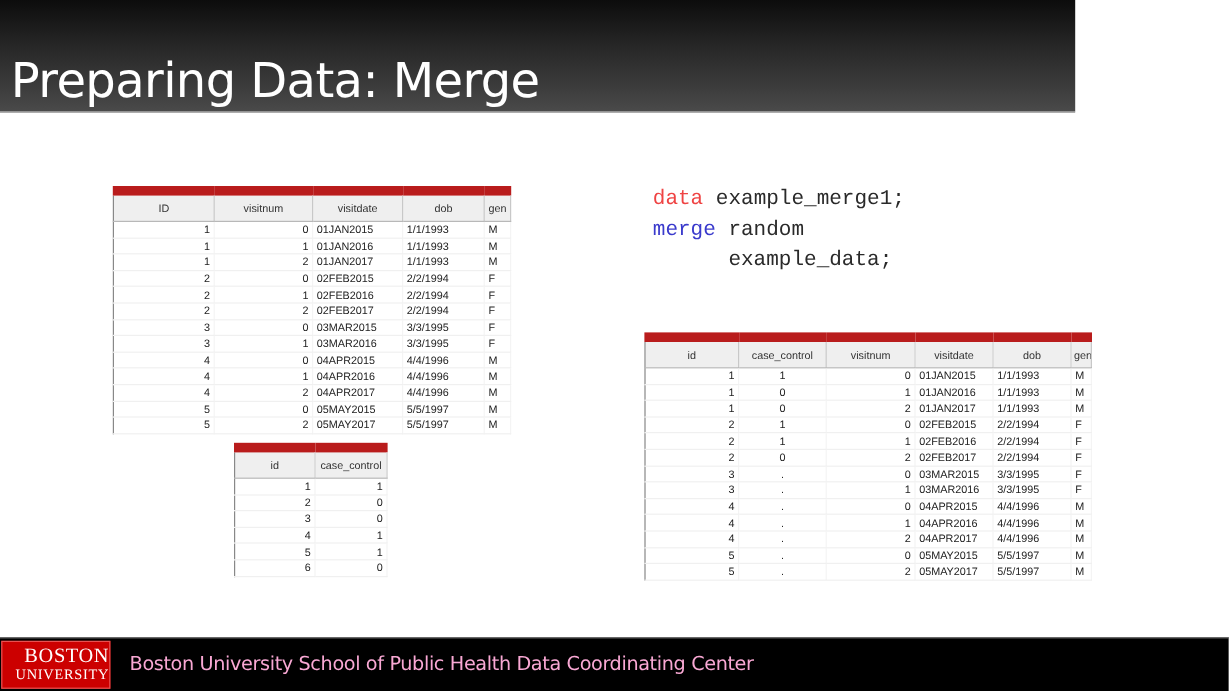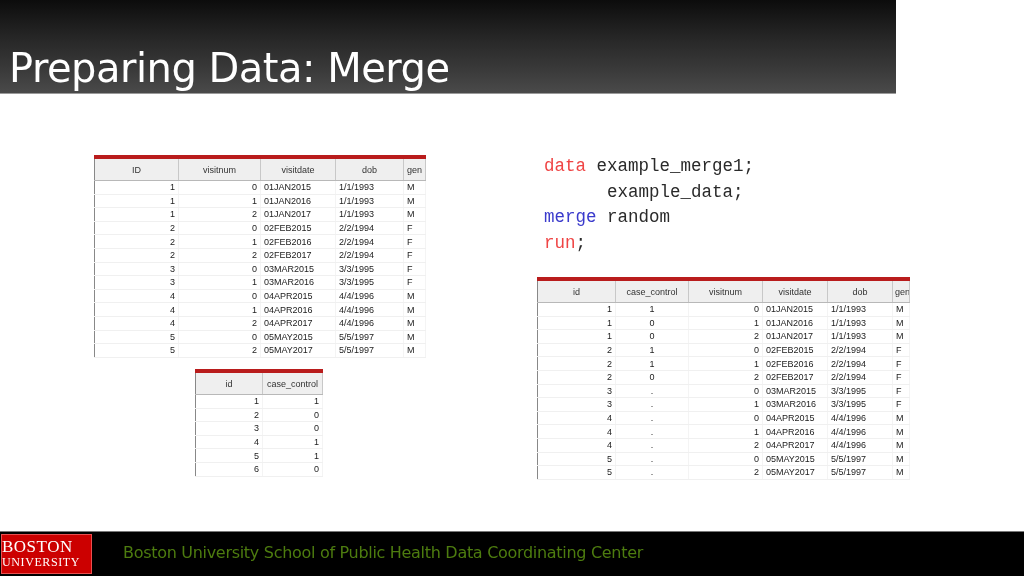--- a/index.html
+++ b/index.html
@@ -21,21 +21,21 @@
     }
     
     .grid {
       position: absolute; border-collapse: collapse;
       font-family: "Liberation Sans", sans-serif; font-size: 9px; color: #222;
       table-layout: fixed;
     }
     .grid th {
       background: #efefef; font-weight: normal; color: #333;
       height: 13px; padding: 4px 2px; text-align: center;
-      border-top: 4px solid #b91c1c; border-bottom: 1px solid #b8b8b8;
+      border-top: 8px solid #b91c1c; border-bottom: 1px solid #b8b8b8;
       border-right: 1px solid #c8c8c8; white-space: nowrap; overflow: hidden;
     }
     .grid td {
       height: 12.6px; padding: 0 3px; white-space: nowrap; overflow: hidden;
       border-bottom: 1px solid #f0f0f0; border-right: 1px solid #f4f4f4;
     }
     .grid td.num { text-align: right; }
     .grid td.txt { text-align: left; }
     .grid td.ctr { text-align: center; }
     .grid tr td:first-child, .grid tr th:first-child { border-left: 1px solid #888; }
@@ -48,26 +48,26 @@
     .kw-bold { color: #ef4444; font-weight: normal; }
     .kw-blue { color: #3a3acc; }
 
     .footer {
       position: absolute; left: 0; top: 531px; width: 1024px; height: 45px;
       background: #000000; border-top: 1px solid #777;
     }
     .logo {
       position: absolute; left: 1px; top: 2px; width: 91px; height: 40px;
       background: #cc0000; border: 1px solid #e85050; box-sizing: border-box;
-      color: #ffffff; font-family: "Liberation Serif", serif; text-align: left;
+      color: #ffffff; font-family: "Liberation Serif", serif; text-align: right;
     }
     .logo .l1 { font-size: 17px; line-height: 18px; margin-top: 3px; letter-spacing: 0.5px; }
     .logo .l2 { font-size: 12px; line-height: 13px; letter-spacing: 0.6px; }
     .footer-text {
-      position: absolute; left: 123px; top: 10px; color: #4d7c0f;
+      position: absolute; left: 108px; top: 10px; color: #f9a8d4;
       font-family: "DejaVu Sans", sans-serif; font-size: 16px; line-height: 22px;
       letter-spacing: -0.3px;
     }
   </style>
 </head>
 <body>
 
 <div class="header">
   <div class="title">Preparing Data: Merge</div>
 </div>
@@ -216,21 +216,21 @@
         <td class="num">5</td>
         <td class="num">1</td>
       </tr>
       <tr>
         <td class="num">6</td>
         <td class="num">0</td>
       </tr>
     </tbody>
 </table>
 
-<div class="code" id="code"><div><span class="kw-bold">data</span><span> example_merge1;</span></div><div><span>      example_data;</span></div><div><span class="kw-blue">merge</span><span> random</span></div><div><span class="kw-bold">run</span><span>;</span></div></div>
+<div class="code" id="code"><div><span class="kw-bold">data</span><span> example_merge1;</span></div><div><span class="kw-blue">merge</span><span> random</span></div><div><span>      example_data;</span></div></div>
 
 <table class="grid" id="t-merge" style="left:537px; top:277px; width:372px;">
   <colgroup>
     <col style="width:78px">
       <col style="width:73px">
       <col style="width:74px">
       <col style="width:65px">
       <col style="width:65px">
       <col style="width:17px">
   </colgroup>

